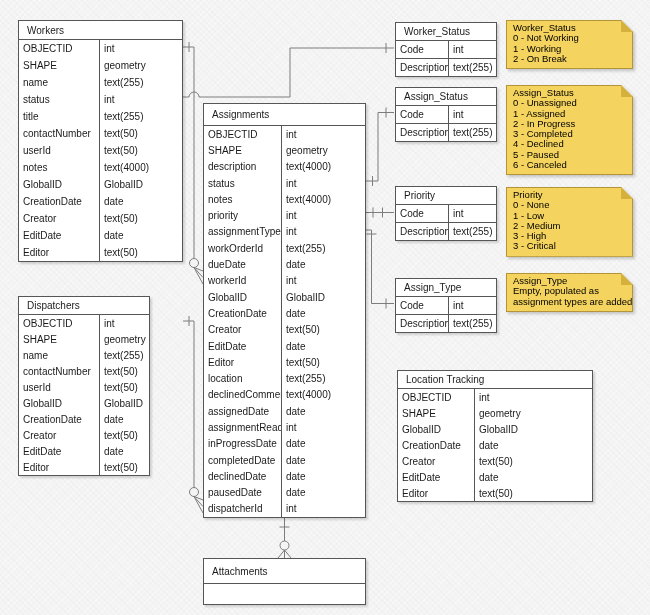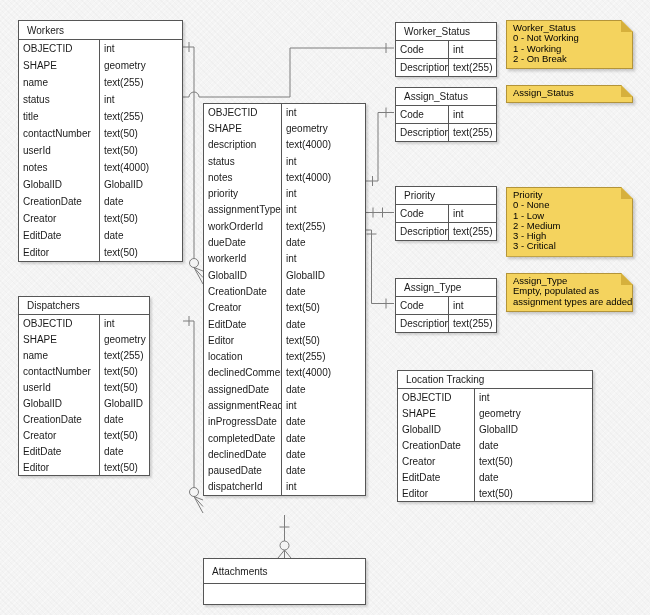--- a/index.html
+++ b/index.html
@@ -233,20 +233,21 @@
         </div>
 
         <div class="field-row">
           <div class="cell field-name">Editor</div>
           <div class="cell field-type">text(50)</div>
         </div>
       </div>
   </div>
 
   <div class="entity" style="left:203px;top:103px;width:163px;--hh:21px;--rh:16.3px;--col:77px">
+    <div class="entity-title">Assignments</div>
     <div>
 
         <div class="field-row">
           <div class="cell field-name">OBJECTID</div>
           <div class="cell field-type">int</div>
         </div>
 
         <div class="field-row">
           <div class="cell field-name">SHAPE</div>
           <div class="cell field-type">geometry</div>
@@ -484,20 +485,30 @@
           <div class="note-line">1 - Working</div>
           <div class="note-line">2 - On Break</div>
         </div>
     </div>
     <div class="note-fold"></div>
   </div>
 
   <div class="note" style="left:506px;top:85px">
     <div class="note-body">
       <div class="note-title">Assign_Status</div>
+      <div>
+
+      <div class="note-line">0 - Unassigned</div>
+          <div class="note-line">1 - Assigned</div>
+          <div class="note-line">2 - In Progress</div>
+          <div class="note-line">3 - Completed</div>
+          <div class="note-line">4 - Declined</div>
+          <div class="note-line">5 - Paused</div>
+          <div class="note-line">6 - Canceled</div>
+        </div>
     </div>
     <div class="note-fold"></div>
   </div>
 
   <div class="note" style="left:506px;top:187px">
     <div class="note-body">
       <div class="note-title">Priority</div>
       <div>
 
       <div class="note-line">0 - None</div>

